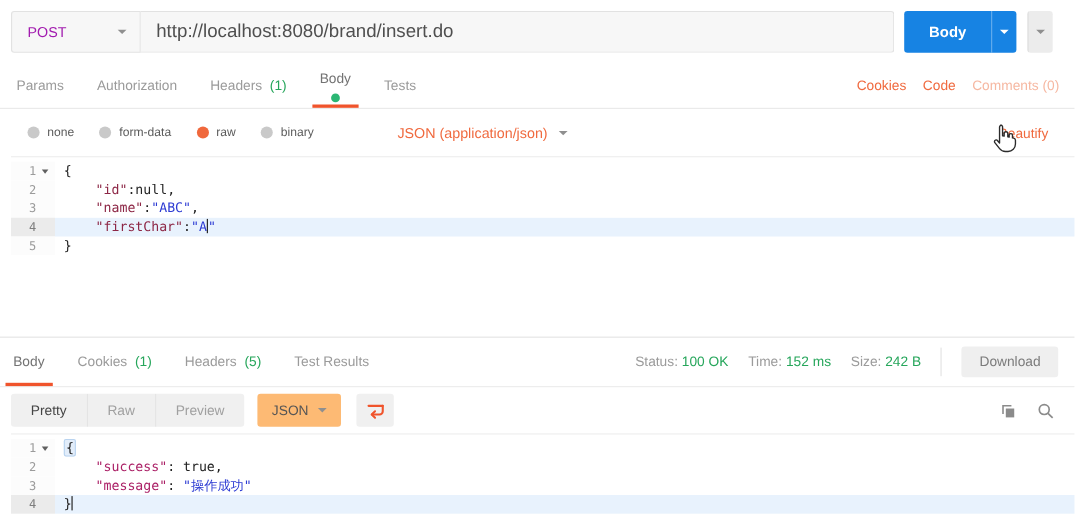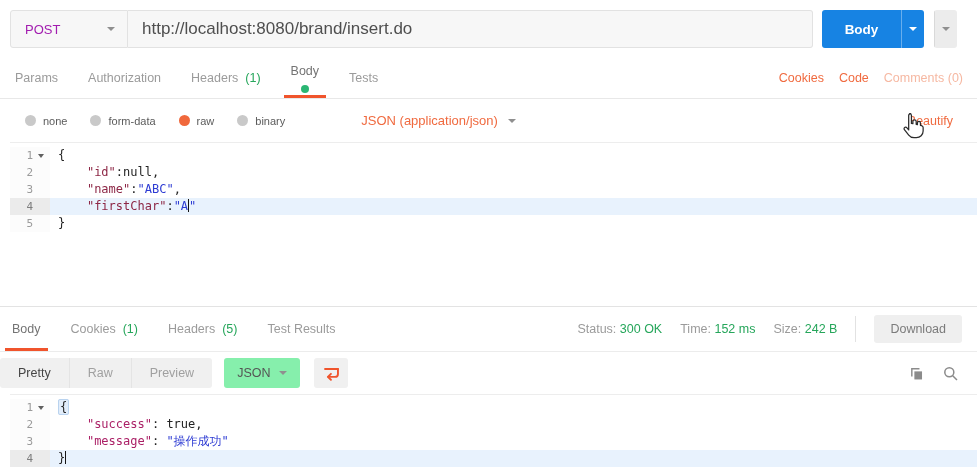--- a/index.html
+++ b/index.html
@@ -85,26 +85,26 @@
   .resptabs { display:flex; align-items:stretch; flex:1; }
   .metawrap { display:flex; align-items:center; gap:18px; padding-right:15px; }
   .meta { font-size:12.5px; }
   .mlabel { color:#9b9b9b; }
   .mvalue { color:#26a65b; }
   .vdiv { width:1px; height:26px; background:#e2e2e2; }
   .download { height:28px; background:#efefef; border-radius:3px; padding:0 16px; display:flex;
     align-items:center; font-size:12.5px; color:#7b7b7b; cursor:pointer; }
 
   
-  .controls { height:42px; display:flex; align-items:center; padding-left:0;justify-content:flex-end; }
+  .controls { height:42px; display:flex; align-items:center; padding-left:10px;justify-content:flex-end; }
   .segmented { display:flex; background:#f0f0f0; border-radius:3px; height:30px; overflow:hidden; }
   .seg { padding:0 18px; line-height:30px; font-size:12.5px; color:#a0a0a0; cursor:pointer; }
   .seg + .seg { border-left:1px solid #e4e4e4; }
   .seg.active { color:#454545; }
-  .fmtbtn { margin-left:12px; height:30px; background:#86efac; border-radius:3px; padding:0 13px;
+  .fmtbtn { margin-left:12px; height:30px; background:#fdba74; border-radius:3px; padding:0 13px;
     display:flex; align-items:center; gap:9px; font-size:12.5px; color:#555; cursor:pointer; }
   .wrapbtn { margin-left:14px; width:34px; height:30px; background:#f0f0f0; border-radius:3px;
     display:flex; align-items:center; justify-content:center; cursor:pointer; }
   .righticons { margin-left:auto; display:flex; align-items:center; gap:17px; padding-right:18px; }
   .iconbtn { cursor:pointer; display:flex; align-items:center; }
 
   
   .cursor-hand { position:absolute; left:901px; top:111px; z-index:9; pointer-events:none; }
 </style>
 </head>
@@ -232,21 +232,21 @@
       <div class="tab">
         <span class="tl">Headers</span>
         <span class="tc">(5)</span>
       </div>
       <div class="tab">
         <span class="tl">Test Results</span>
       </div>
     </div>
   <div class="metawrap">
     <span style="display:flex;gap:18px;align-items:center">
-        <span class="meta"><span class="mlabel">Status: </span><span class="mvalue">300 OK</span></span>
+        <span class="meta"><span class="mlabel">Status: </span><span class="mvalue">100 OK</span></span>
         <span class="meta"><span class="mlabel">Time: </span><span class="mvalue">152 ms</span></span>
         <span class="meta"><span class="mlabel">Size: </span><span class="mvalue">242 B</span></span>
       </span>
     <span class="vdiv"></span>
     <span class="download">Download</span>
   </div>
 </div>
 
 <div class="controls">
   <div class="segmented">

